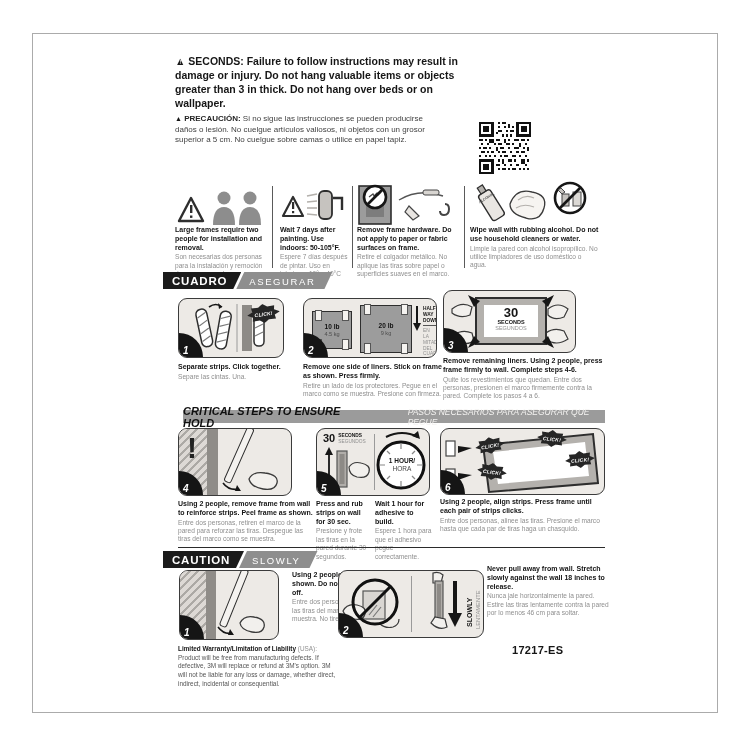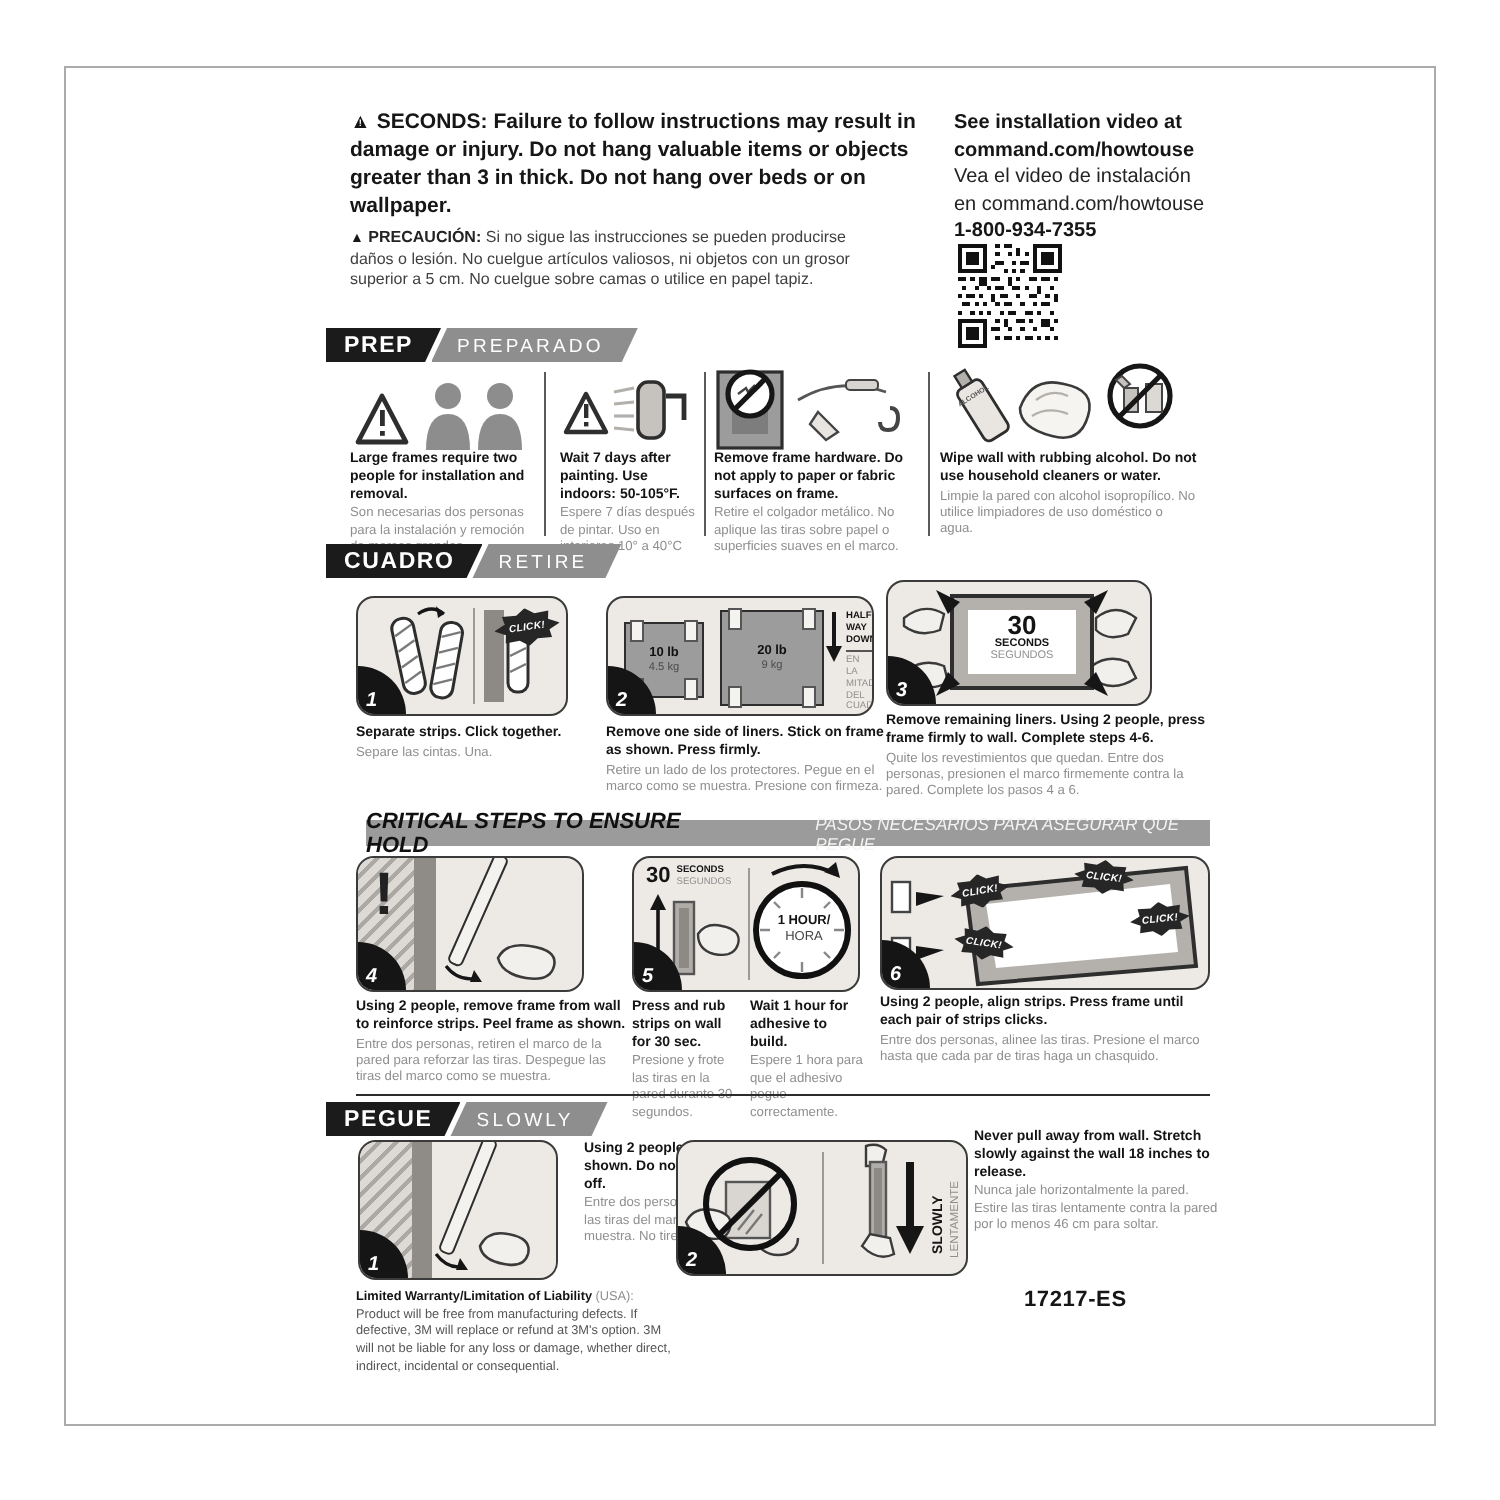--- a/index.html
+++ b/index.html
@@ -69,27 +69,20 @@
     <span>SECONDS:</span>
     <span>Failure to follow instructions may result in damage or injury. Do not hang valuable items or objects greater than 3 in thick. Do not hang over beds or on wallpaper.</span>
   </p>
 
   <p class="caution-es" style="margin:0;">
     <span class="tri" style="font-size:7px;"><span>▲</span></span>
     <b>PRECAUCIÓN:</b>
     <span>Si no sigue las instrucciones se pueden producirse daños o lesión. No cuelgue artículos valiosos, ni objetos con un grosor superior a 5 cm. No cuelgue sobre camas o utilice en papel tapiz.</span>
   </p>
 
-  <div class="video">
-    <div class="b">See installation video at</div>
-    <div class="b">command.com/howtouse</div>
-    <div>Vea el video de instalación</div>
-    <div>en command.com/howtouse</div>
-    <div class="b">1-800-934-7355</div>
-  </div>
 
   <svg class="abs" style="left:479px;top:122px;" width="52" height="52" viewBox="0 0 25 25" shape-rendering="crispEdges">
     <rect x="0" y="0" width="25" height="25" fill="#fff"></rect>
     <g fill="#111">
       <rect x="0" y="0" width="7" height="7"></rect>
         <rect x="18" y="0" width="7" height="7"></rect>
         <rect x="0" y="18" width="7" height="7"></rect>
       <rect x="9" y="0" width="1" height="1"></rect>
         <rect x="11" y="0" width="2" height="1"></rect>
         <rect x="14" y="1" width="1" height="2"></rect>
@@ -170,24 +163,20 @@
         <rect x="19" y="1" width="5" height="5"></rect>
         <rect x="1" y="19" width="5" height="5"></rect>
       </g>
     <g fill="#111">
         <rect x="2" y="2" width="3" height="3"></rect>
         <rect x="20" y="2" width="3" height="3"></rect>
         <rect x="2" y="20" width="3" height="3"></rect>
       </g>
   </svg>
 
-  <div class="shdr" style="left:163px;top:164px;">
-    <div class="dark">PREP</div>
-    <div class="lite">PREPARADO</div>
-  </div>
 
   <div class="vline" style="left:272px;top:186px;height:82px;"></div>
   <div class="vline" style="left:352px;top:186px;height:82px;"></div>
   <div class="vline" style="left:464px;top:186px;height:82px;"></div>
 
   <svg class="abs" style="left:176px;top:187px;" width="92" height="40" viewBox="0 0 92 40">
     <polygon points="3,34 15,11 27,34" fill="none" stroke="#2e2e2e" stroke-width="2.4" stroke-linejoin="round"></polygon>
     <rect x="14" y="18" width="2.4" height="8" fill="#2e2e2e"></rect>
       <rect x="14" y="28.5" width="2.4" height="2.4" fill="#2e2e2e"></rect>
     <circle cx="48" cy="11" r="6.5" fill="#8d8d8d"></circle>
@@ -246,21 +235,21 @@
     <div class="en">Remove frame hardware. Do not apply to paper or fabric surfaces on frame.</div>
     <div class="es">Retire el colgador metálico. No aplique las tiras sobre papel o superficies suaves en el marco.</div>
   </div>
   <div class="cap" style="left:470px;top:226px;width:129px;">
     <div class="en">Wipe wall with rubbing alcohol. Do not use household cleaners or water.</div>
     <div class="es">Limpie la pared con alcohol isopropílico. No utilice limpiadores de uso doméstico o agua.</div>
   </div>
 
   <div class="shdr" style="left:163px;top:272px;">
     <div class="dark">CUADRO</div>
-    <div class="lite">RETIRE</div>
+    <div class="lite">ASEGURAR</div>
   </div>
 
   <div class="sbox" style="left:178px;top:298px;width:104px;height:58px;">
     <svg width="104" height="58" viewBox="0 0 104 58" style="position:absolute;left:0;top:0;">
       <g transform="rotate(-12 25 30)">
           <rect x="20" y="10" width="11" height="38" rx="5" fill="#fff" stroke="#2e2e2e" stroke-width="1.5"></rect>
         <g stroke="#7a7a7a" stroke-width="1.2">
             <line x1="21" y1="18" x2="30" y2="14"></line>
             <line x1="21" y1="26" x2="30" y2="22"></line>
             <line x1="21" y1="34" x2="30" y2="30"></line>
@@ -462,21 +451,21 @@
     <div class="es">Espere 1 hora para que el adhesivo pegue correctamente.</div>
   </div>
   <div class="cap" style="left:440px;top:498px;width:162px;">
     <div class="en">Using 2 people, align strips. Press frame until each pair of strips clicks.</div>
     <div class="es">Entre dos personas, alinee las tiras. Presione el marco hasta que cada par de tiras haga un chasquido.</div>
   </div>
 
   <div class="hline" style="left:178px;top:547px;width:427px;"></div>
 
   <div class="shdr" style="left:163px;top:551px;">
-    <div class="dark">PEGUE</div>
+    <div class="dark">CAUTION</div>
     <div class="lite">SLOWLY</div>
   </div>
 
   <div class="sbox" style="left:179px;top:570px;width:98px;height:68px;">
     <div class="hatch abs" style="left:0;top:0;width:26px;height:68px;"></div>
     <div class="wallband abs" style="left:26px;top:0;width:10px;height:68px;"></div>
     <div class="stick" style="left:50px;top:-4px;height:60px;transform:rotate(22deg);"></div>
     <svg width="98" height="68" viewBox="0 0 98 68" style="position:absolute;left:0;top:0;">
       <path d="M38,56 q6,8 14,6" fill="none" stroke="#161616" stroke-width="1.6"></path>
       <polygon points="54,64 50,58 48,64" fill="#161616"></polygon>

